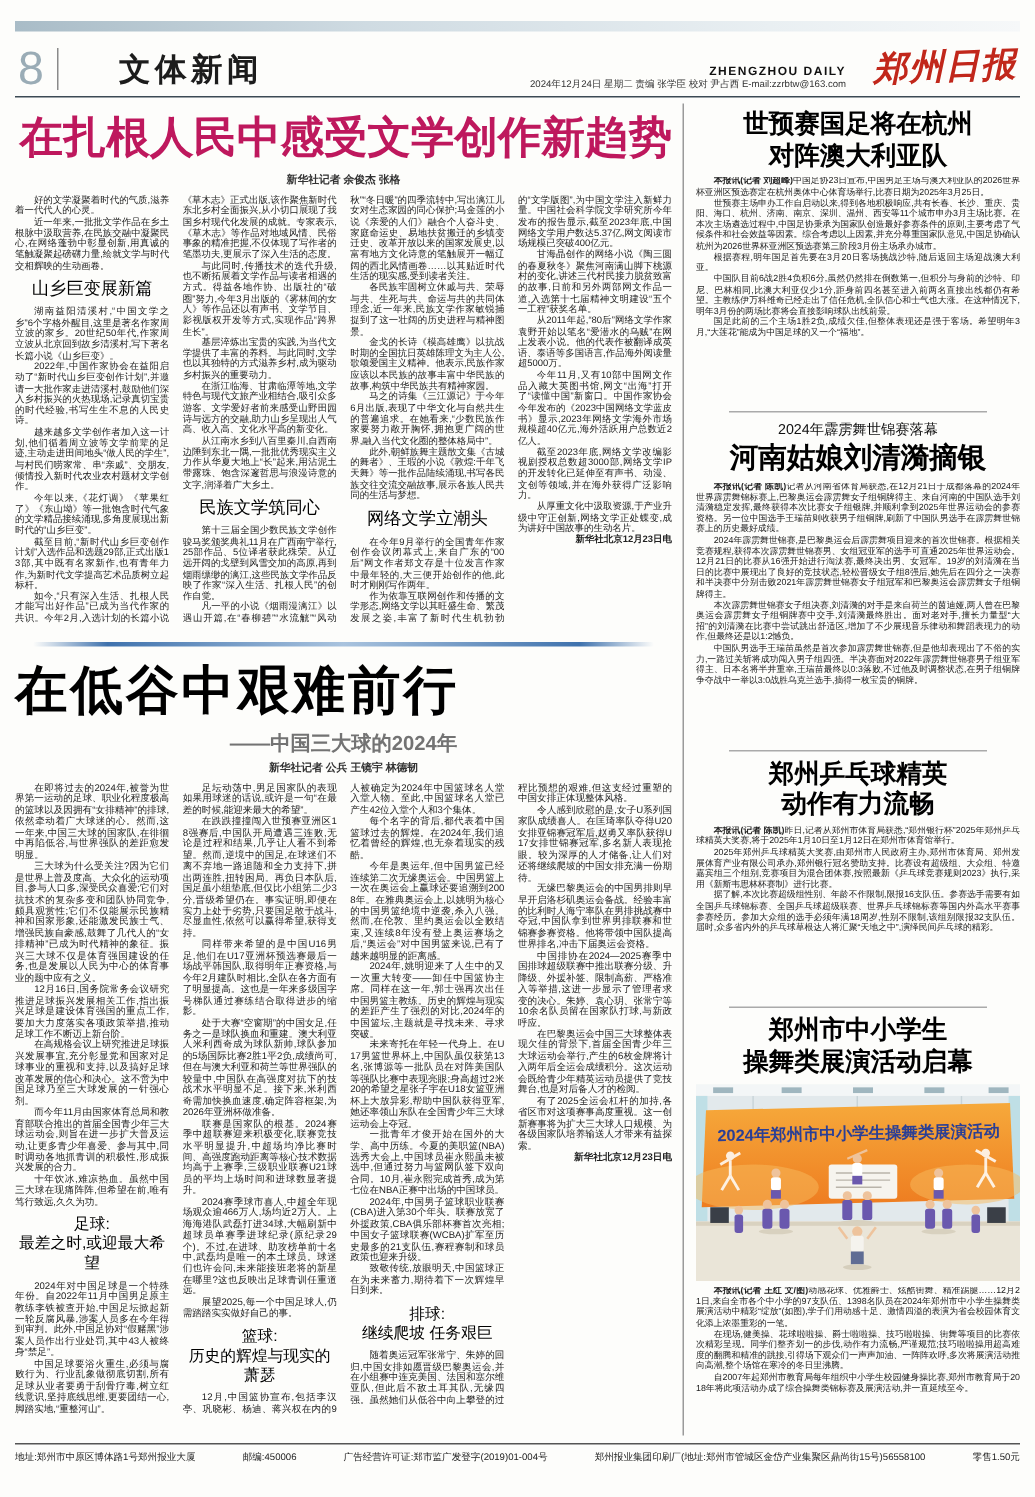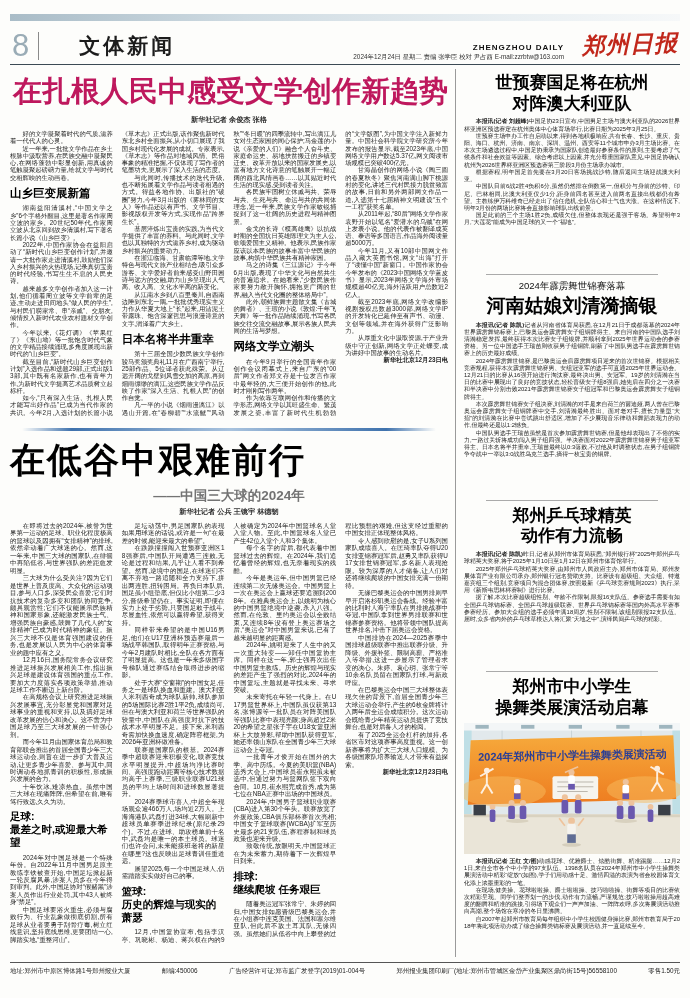--- a/index.html
+++ b/index.html
@@ -25,21 +25,21 @@
   .side-col{flex:1;margin-left:7px;border-left:1px solid #9a9a9a;padding-left:8px;overflow:hidden;}
   
   .lead-head{font-size:29px;font-weight:900;text-align:right;color:#be185d;margin:3px 0 3px;letter-spacing:0px;}
   .byline{font-size:7.2px;font-weight:700;text-align:center;color:#333;margin:0 0 5px;}
   .article-body{column-count:4;column-gap:9px;column-fill:auto;overflow:hidden;
                 text-align:justify;word-break:break-all;}
   .lead-body{height:292px;font-size:6.3px;line-height:7.3px;}
   .para{margin:0;text-indent:2em;}
   .para b{font-weight:700;}
   .sign{text-align:right;font-weight:700;text-indent:0;}
-  .flow-subhead{font-weight:700;text-align:left;color:#000;white-space:pre-line;
+  .flow-subhead{font-weight:400;text-align:center;color:#000;white-space:pre-line;
                 font-size:11.5px;line-height:1.25;margin:5px 0 4px;}
   
   .big-divider{height:3px;margin:6px 12px 6px;border-radius:2px;
      background:linear-gradient(90deg,rgba(70,110,160,0),#3f72ad 12%,#a9c3de 50%,#3f72ad 88%,rgba(70,110,160,0));}
   
   .tb-head{font-size:35px;font-weight:900;text-align:left;color:#000;margin:6px 0 0;letter-spacing:2px;}
   .tb-sub{font-size:13.5px;font-weight:700;text-align:center;color:#737373;margin:3px 0 2px;}
   .tb-body{height:428px;font-size:6.4px;line-height:7.45px;}
   .tb-body .flow-subhead{font-size:10.5px;}
   
@@ -95,21 +95,21 @@
             <p class="para">湖南益阳清溪村,“中国文学之乡”6个字格外醒目,这里是著名作家周立波的家乡。20世纪50年代,作家周立波从北京回到故乡清溪村,写下著名长篇小说《山乡巨变》。</p>
             <p class="para">2022年,中国作家协会在益阳启动了“新时代山乡巨变创作计划”,并邀请一大批作家走进清溪村,鼓励他们深入乡村振兴的火热现场,记录真切宝贵的时代经验,书写生生不息的人民史诗。</p>
             <p class="para">越来越多文学创作者加入这一计划,他们循着周立波等文学前辈的足迹,主动走进田间地头“做人民的学生”,与村民们唠家常、串“亲戚”、交朋友,倾情投入新时代农业农村题材文学创作。</p>
             <p class="para">今年以来,《花灯调》《苹果红了》《东山坳》等一批饱含时代气象的文学精品接续涌现,多角度展现出新时代的“山乡巨变”。</p>
             <p class="para">截至目前,“新时代山乡巨变创作计划”入选作品和选题29部,正式出版13部,其中既有名家新作,也有青年力作,为新时代文学提高艺术品质树立起标杆。</p>
             <p class="para">如今,“只有深入生活、扎根人民才能写出好作品”已成为当代作家的共识。今年2月,入选计划的长篇小说《草木志》正式出版,该作聚焦新时代东北乡村全面振兴,从小切口展现了我国乡村现代化发展的成就。专家表示,《草木志》等作品对地域风情、民俗事象的精准把握,不仅体现了写作者的笔墨功夫,更展示了深入生活的态度。</p>
             <p class="para">与此同时,传播技术的迭代升级,也不断拓展着文学作品与读者相遇的方式。得益各地作协、出版社的“破圈”努力,今年3月出版的《雾林间的女人》等作品还以有声书、文学节目、影视版权开发等方式,实现作品“跨界生长”。</p>
             <p class="para">基层淬炼出宝贵的实践,为当代文学提供了丰富的养料。与此同时,文学也以其独特的方式滋养乡村,成为驱动乡村振兴的重要动力。</p>
             <p class="para">在浙江临海、甘肃临潭等地,文学特色与现代文旅产业相结合,吸引众多游客、文学爱好者前来感受山野田园诗与远方的交融,助力山乡呈现出人气高、收入高、文化水平高的新变化。</p>
             <p class="para">从江南水乡到八百里秦川,自西南边陲到东北一隅,一批批优秀现实主义力作从华夏大地上“长”起来,用沾泥土带露珠、饱含深邃哲思与浪漫诗意的文字,润泽着广大乡土。</p>
-            <div class="flow-subhead">日本名将半井重幸</div>
+            <div class="flow-subhead">民族文学筑同心</div>
             <p class="para">第十三届全国少数民族文学创作骏马奖颁奖典礼11月在广西南宁举行,25部作品、5位译者获此殊荣。从辽远开阔的戈壁到风雪交加的高原,再到烟雨缥缈的漓江,这些民族文学作品反映了作家“深入生活、扎根人民”的创作自觉。</p>
             <p class="para">凡一平的小说《烟雨漫漓江》以遇山开篇,在“春柳碧”“水流觥”“风动秋”“冬日暖”的四季流转中,写出漓江儿女对生态家园的同心保护;马金莲的小说《亲爱的人们》融合个人奋斗史、家庭命运史、易地扶贫搬迁的乡镇变迁史、改革开放以来的国家发展史,以富有地方文化诗意的笔触展开一幅辽阔的西北风情画卷……以其贴近时代生活的现实感,受到读者关注。</p>
             <p class="para">各民族牢固树立休戚与共、荣辱与共、生死与共、命运与共的共同体理念,近一年来,民族文学作家敏锐捕捉到了这一壮阔的历史进程与精神图景。</p>
             <p class="para">金戈的长诗《模高雄鹰》以抗战时期的全国抗日英雄陈理文为主人公,歌颂爱国主义精神。他表示,民族作家应该以本民族的故事丰富中华民族的故事,构筑中华民族共有精神家园。</p>
             <p class="para">马之的诗集《三江源记》于今年6月出版,表现了中华文化与自然共生的普遍追求。在她看来,“少数民族作家要努力敞开胸怀,拥抱更广阔的世界,融入当代文化圈的整体格局中”。</p>
             <p class="para">此外,朝鲜族舞主题散文集《古城的舞者》、王瑕的小说《敦煌:千年飞天舞》等一批作品陆续涌现,书写各民族交往交流交融故事,展示各族人民共同的生活与梦想。</p>
             <div class="flow-subhead">网络文学立潮头</div>
             <p class="para">在今年9月举行的全国青年作家创作会议闭幕式上,来自广东的“00后”网文作者郑文存是十位发言作家中最年轻的,大三便开始创作的他,此时才刚刚写作两年。</p>
             <p class="para">作为依靠互联网创作和传播的文学形态,网络文学以其旺盛生命、繁茂发展之姿,丰富了新时代生机勃勃的“文学版图”,为中国文学注入新鲜力量。中国社会科学院文学研究所今年发布的报告显示,截至2023年底,中国网络文学用户数达5.37亿,网文阅读市场规模已突破400亿元。</p>
             <p class="para">甘海晶创作的网络小说《陶三圆的春夏秋冬》聚焦河南满山脚下桃源村的变化,讲述三代村民接力脱贫致富的故事,日前和另外两部网文作品一道,入选第十七届精神文明建设“五个一工程”获奖名单。</p>

